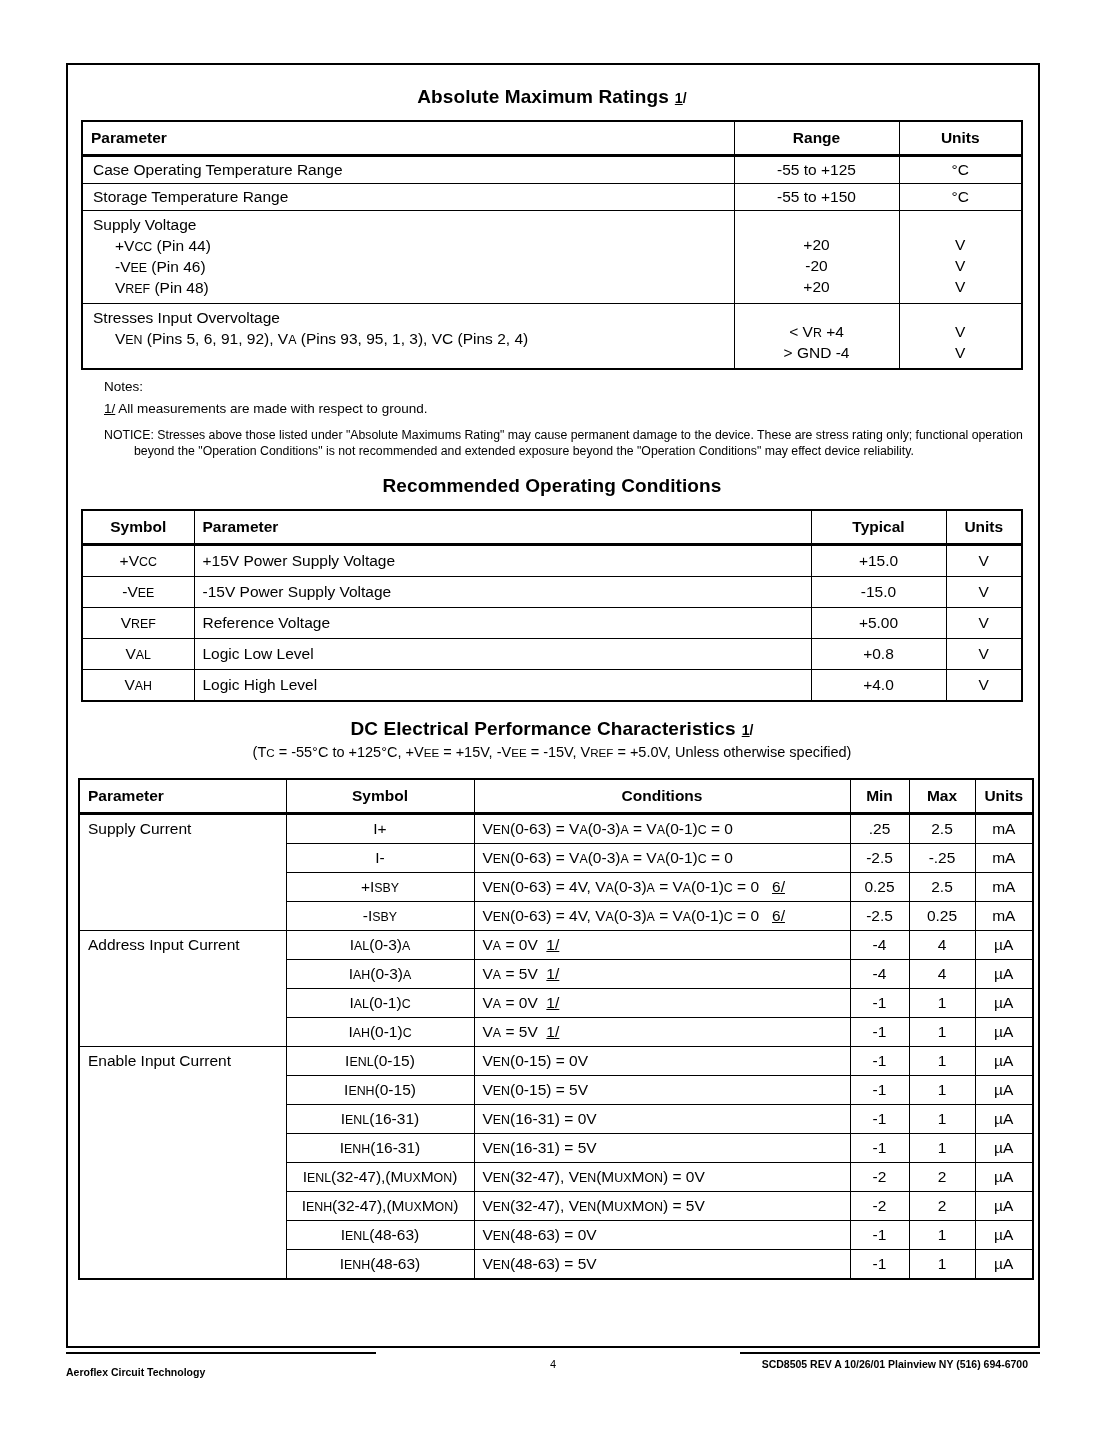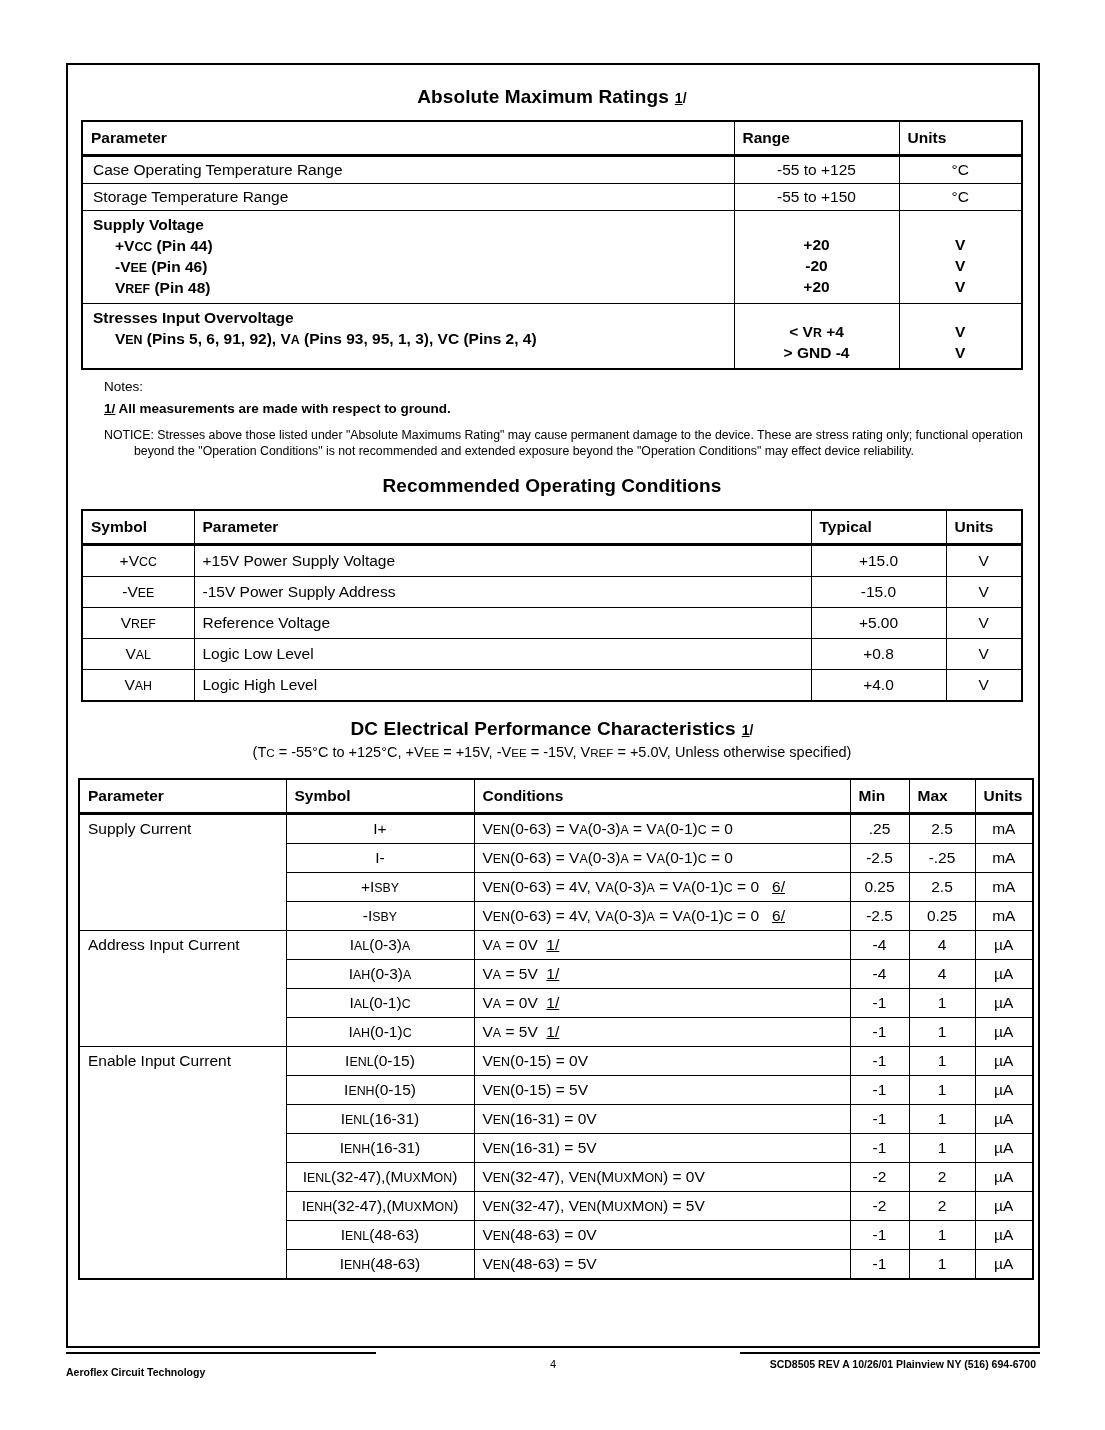--- a/index.html
+++ b/index.html
@@ -66,47 +66,47 @@
   }
   table.dt td, table.dt th {
     border: 1px solid #000;
     padding: 4px 8px;
     vertical-align: top;
     font-weight: normal;
     text-align: left;
   }
   table.dt th {
     font-weight: bold;
-    text-align: left;
+    text-align: center;
     padding: 7px 8px;
   }
   table.dt tr.hdr th { border-bottom: 3px solid #000; }
   table.dt .c { text-align: center; }
   table.dt .l { text-align: left; }
 
   
   .sc { font-size: 0.80em; }
 
   
   #tbl-amr { width: 940px; margin: 0 auto; border: 2px solid #000; }
   #tbl-amr col.c0 { width: 652px; }
   #tbl-amr col.c1 { width: 165px; }
   #tbl-amr col.c2 { width: 123px; }
   #tbl-amr td.p   { padding-left: 10px; }
   #tbl-amr .indent1 { padding-left: 22px; display:block; }
-  #tbl-amr .rowline { line-height: 1.35; font-weight: bold; }
+  #tbl-amr .rowline { line-height: 1.35; }
 
   
   .notes {
     font-size: 13.5px;
     margin: 8px 0 12px 26px;
     line-height: 1.35;
   }
   .notes .n-title { margin-bottom: 4px; }
-  .notes .n-one { margin-bottom: 9px; font-weight: bold; }
+  .notes .n-one { margin-bottom: 9px; }
   .notes .n-one u { text-decoration: underline; }
   .notice {
     font-size: 12.3px;
     line-height: 1.32;
     margin-left: 0px;
   }
   .notice .hang { display: block; padding-left: 30px; text-indent: -30px; }
 
   
   #tbl-roc { width: 940px; margin: 0 auto; border: 2px solid #000; }
@@ -148,21 +148,21 @@
   }
   .footer .rule-r {
     position: absolute;
     right: 0px;
     top: -6px;
     width: 300px;
     border-top: 2px solid #000;
   }
   .footer .left  { position: absolute; left: 0px;  top: 8px; }
   .footer .mid   { position: absolute; left: 0; right: 0; top: 0px; text-align: center; font-weight: normal; font-size: 11px;}
-  .footer .right { position: absolute; right: 4px; top: 0px; white-space: nowrap;}
+  .footer .right { position: absolute; right: 12px; top: 0px; white-space: nowrap;}
 </style>
 </head>
 <body>
 
 <div class="page-frame"></div>
 
 <div class="content">
 
   <h1 class="sec-title">
     <span>Absolute Maximum Ratings</span><span class="note-ref">1</span><span class="note-ref-slash">/</span>
@@ -260,21 +260,21 @@
       </tr>
 
       <tr>
         <td class="c">+V<span class="sc">CC</span></td>
         <td class="l">+15V Power Supply Voltage</td>
         <td class="c">+15.0</td>
         <td class="c">V</td>
       </tr>
       <tr>
         <td class="c">-V<span class="sc">EE</span></td>
-        <td class="l">-15V Power Supply Address</td>
+        <td class="l">-15V Power Supply Voltage</td>
         <td class="c">-15.0</td>
         <td class="c">V</td>
       </tr>
       <tr>
         <td class="c">V<span class="sc">REF</span></td>
         <td class="l">Reference Voltage</td>
         <td class="c">+5.00</td>
         <td class="c">V</td>
       </tr>
       <tr>

